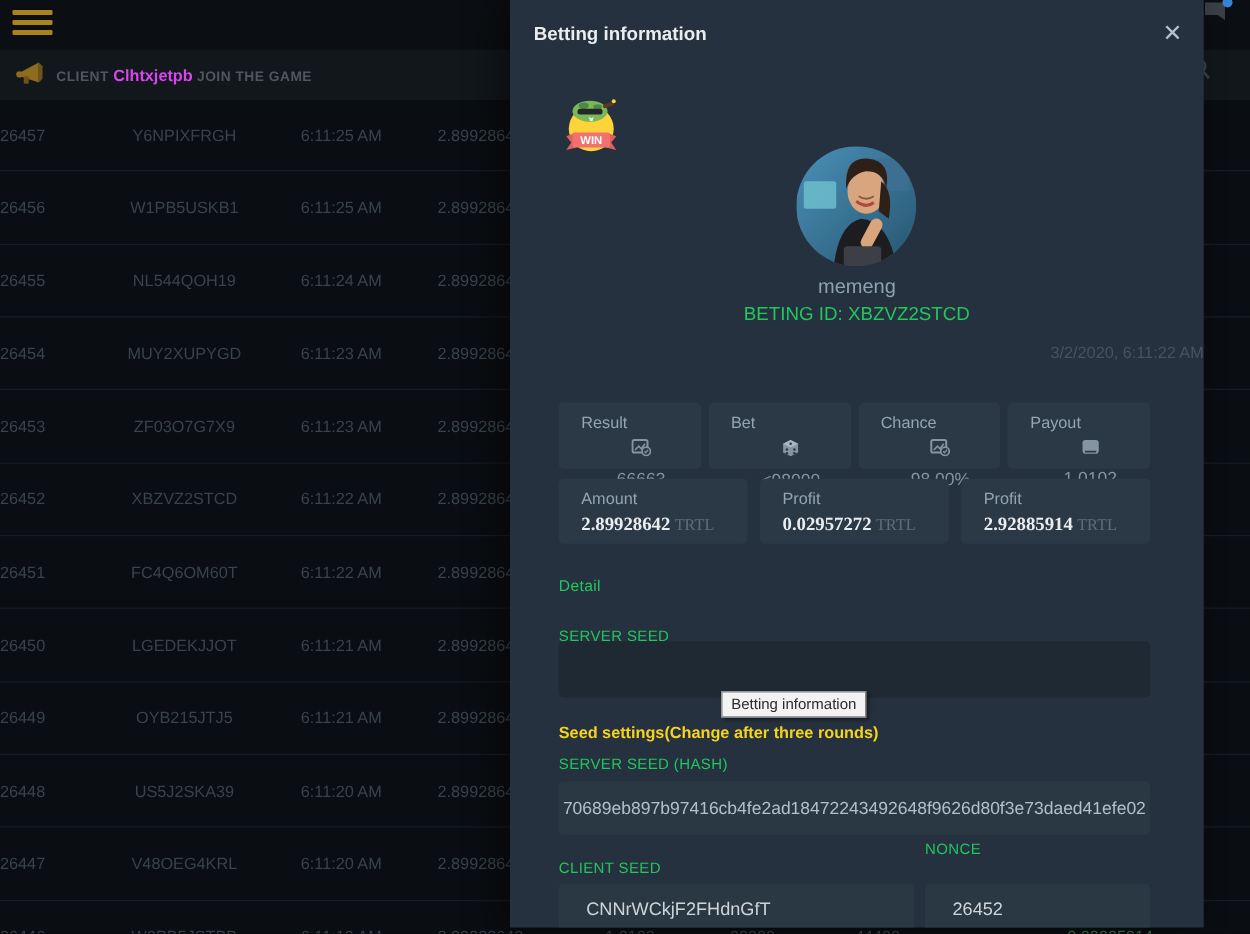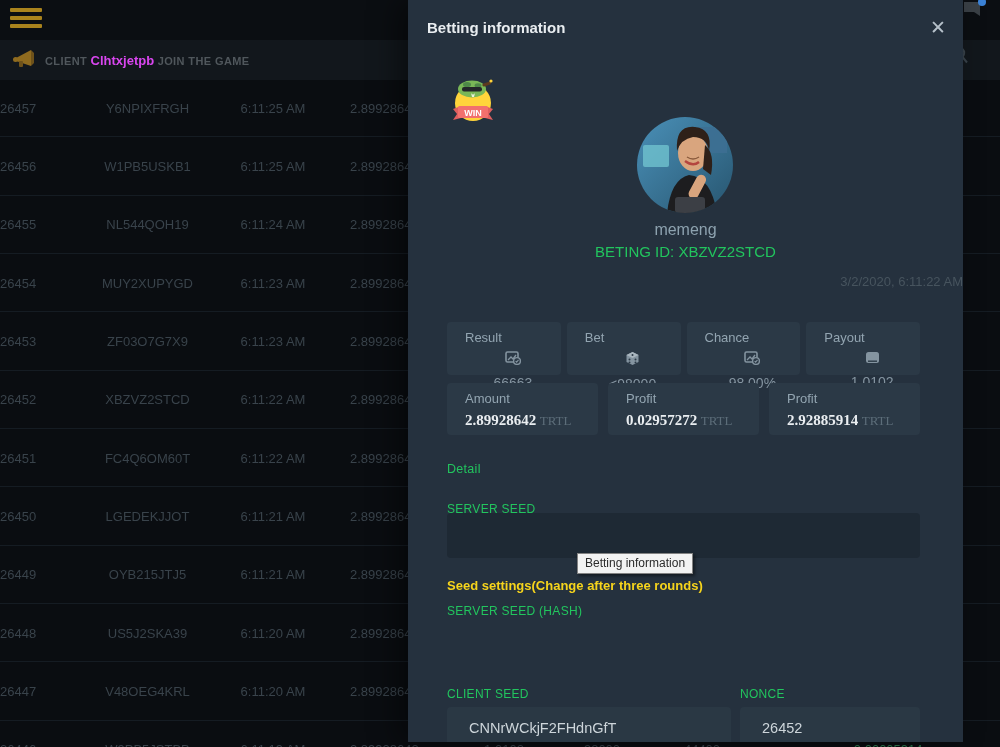--- a/index.html
+++ b/index.html
@@ -368,22 +368,23 @@
       </div>
     </div>
 
     <div class="sec-label" style="left:39px; top:462px; font-size:12.5px;">Detail</div>
     <div class="sec-label" style="left:39px; top:470px;margin-top:32px;">SERVER SEED</div>
     <div class="seed-input" style="left:39px; top:513px; width:473px; height:45px;"></div>
 
     <div class="seed-note">Seed settings(Change after three rounds)</div>
 
     <div class="sec-label" style="left:39px; top:604px;">SERVER SEED (HASH)</div>
+    <div class="hash-box" style="left:39px; top:625px; width:473px; height:43px; line-height:43px; text-align:center;">70689eb897b97416cb4fe2ad18472243492648f9626d80f3e73daed41efe02</div>
 
     <div class="sec-label" style="left:39px; top:687px;">CLIENT SEED</div>
-    <div class="sec-label" style="left:332px; top:687px;">NONCE</div>
+    <div class="sec-label" style="left:332px; top:672px;">NONCE</div>
     <div class="hash-box" style="left:39px; top:707px; width:284px; height:42px; line-height:42px; padding-left:22px; color:#cdd5da; font-size:14.5px;">CNNrWCkjF2FHdnGfT</div>
     <div class="hash-box" style="left:332px; top:707px; width:180px; height:42px; line-height:42px; padding-left:22px; color:#cdd5da; font-size:14.5px;">26452</div>
   </div>
 
   <div class="tooltip">Betting information</div>
 
 </div>
 
 </body></html>

